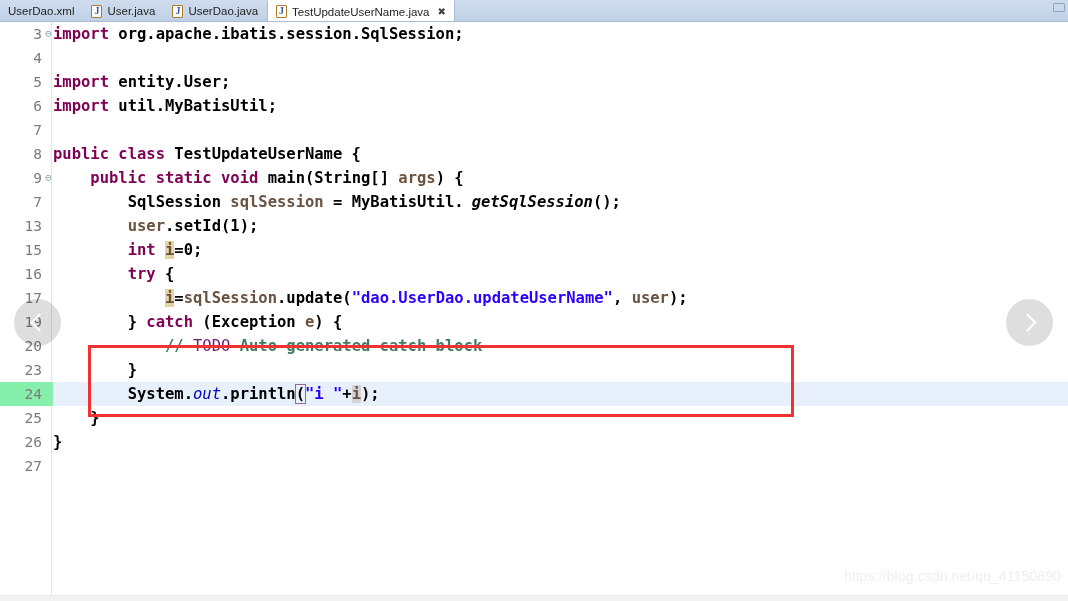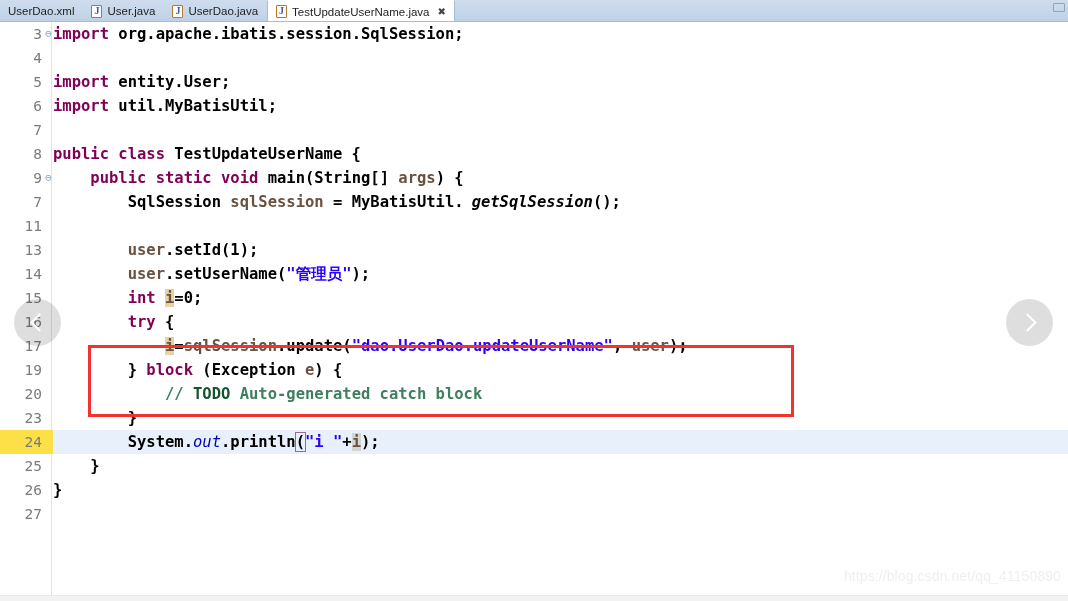--- a/index.html
+++ b/index.html
@@ -99,21 +99,21 @@
     position: relative;
     height: 24px;
     display: flex;
     align-items: center;
     font-size: 15.5px;
     line-height: 24px;
     white-space: pre;
     color: #000000;
     font-weight: bold;
   }
-  .line.current { background: #fde047; }
+  .line.current { background: #86efac; }
   .lineno {
     width: 44px;
     text-align: right;
     padding-right: 2px;
     color: #7b7b7b;
     font-weight: normal;
     font-size: 14.5px;
     flex: 0 0 auto;
     font-family: "DejaVu Sans Mono", monospace;
   }
@@ -129,21 +129,21 @@
   .code {
     flex: 1 1 auto;
     font-family: "DejaVu Sans Mono", monospace;
   }
   .line.current .code { background: #e8f0fb; }
 
   
   .kw      { color: #7f0055; font-weight: bold; }
   .str     { color: #2a00ff; font-weight: bold; }
   .cmt     { color: #3f7f5f; font-weight: bold; }
-  .todo    { color: #14532d; font-weight: bold; }
+  .todo    { color: #701a75; font-weight: normal; }
   .local   { color: #6a5240; font-weight: bold; text-align: center; }
   .stat    { color: #0000c0; font-style: italic; font-weight: normal; }
   .statm   { color: #000000; font-style: italic; font-weight: bold; margin-left: 8px; }
   .plain   { color: #000000; font-weight: bold; }
   .occ     { background: #e6d3a3; }
   .occ2    { background: #d4d4d4; }
   .brk     { border: 1px solid #9b6b8e; margin: 0 -1px; }
 
   
   .redbox {
@@ -274,38 +274,28 @@
       <span class="fold">⊖</span>
       <span class="code"><span class="plain">    </span><span class="kw">public static void</span><span class="plain"> main(String[] </span><span class="local">args</span><span class="plain">) {</span></span>
     </div>
 
     <div class="line">
       <span class="lineno">7</span>
       <span class="fold"></span>
       <span class="code"><span class="plain">        SqlSession </span><span class="local">sqlSession</span><span class="plain"> = MyBatisUtil.</span><span class="statm">getSqlSession</span><span class="plain">();</span></span>
     </div>
 
-    <div class="line">
-      <span class="lineno">11</span>
-      <span class="fold"></span>
-      <span class="code"></span>
-    </div>
 
 
     <div class="line">
       <span class="lineno">13</span>
       <span class="fold"></span>
       <span class="code"><span class="plain">        </span><span class="local">user</span><span class="plain">.setId(1);</span></span>
     </div>
 
-    <div class="line">
-      <span class="lineno">14</span>
-      <span class="fold"></span>
-      <span class="code"><span class="plain">        </span><span class="local">user</span><span class="plain">.setUserName(</span><span class="str">"管理员"</span><span class="plain">);</span></span>
-    </div>
 
     <div class="line">
       <span class="lineno">15</span>
       <span class="fold"></span>
       <span class="code"><span class="plain">        </span><span class="kw">int</span><span class="plain"> </span><span class="local occ">i</span><span class="plain">=0;</span></span>
     </div>
 
     <div class="line">
       <span class="lineno">16</span>
       <span class="fold"></span>
@@ -315,21 +305,21 @@
     <div class="line">
       <span class="lineno">17</span>
       <span class="fold"></span>
       <span class="code"><span class="plain">            </span><span class="local occ">i</span><span class="plain">=</span><span class="local">sqlSession</span><span class="plain">.update(</span><span class="str">"dao.UserDao.updateUserName"</span><span class="plain">, </span><span class="local">user</span><span class="plain">);</span></span>
     </div>
 
 
     <div class="line">
       <span class="lineno">19</span>
       <span class="fold"></span>
-      <span class="code"><span class="plain">        } </span><span class="kw">block</span><span class="plain"> (Exception </span><span class="local">e</span><span class="plain">) {</span></span>
+      <span class="code"><span class="plain">        } </span><span class="kw">catch</span><span class="plain"> (Exception </span><span class="local">e</span><span class="plain">) {</span></span>
     </div>
 
     <div class="line">
       <span class="lineno">20</span>
       <span class="fold"></span>
       <span class="code"><span class="plain">            </span><span class="cmt">// </span><span class="todo">TODO</span><span class="cmt"> Auto-generated catch block</span></span>
     </div>
 
 
 

